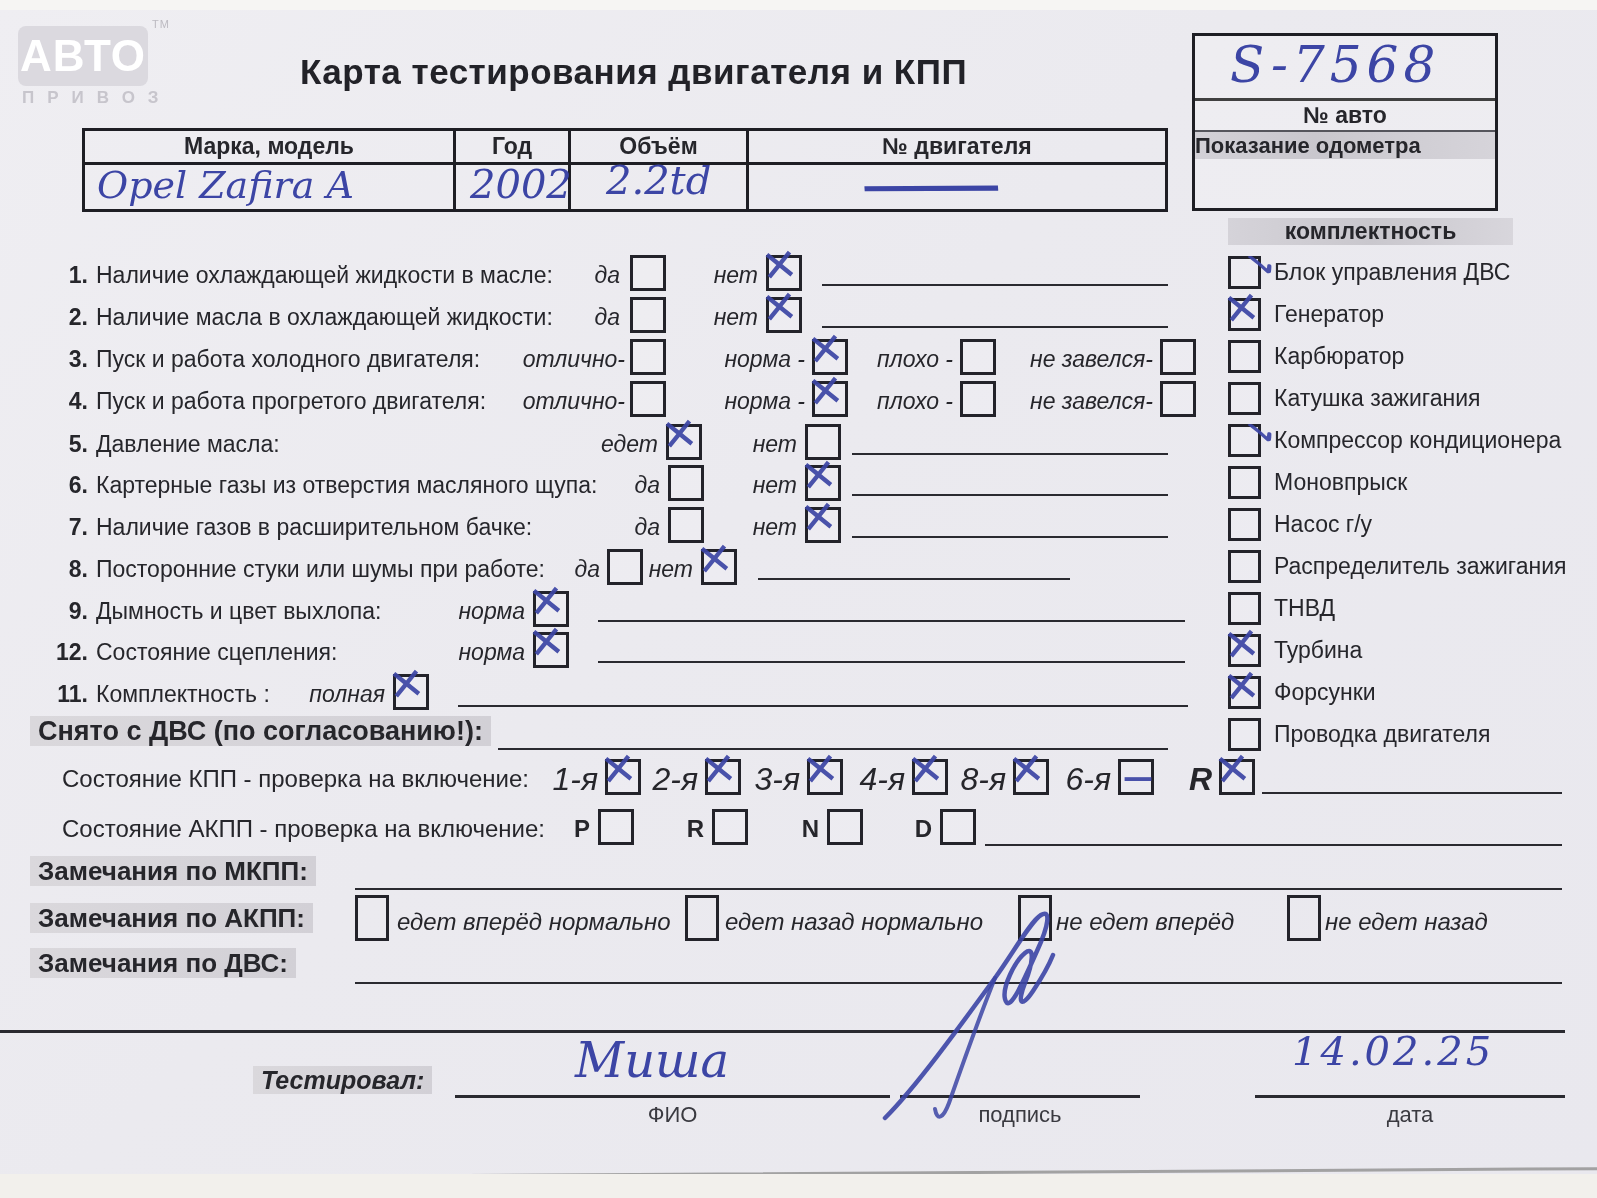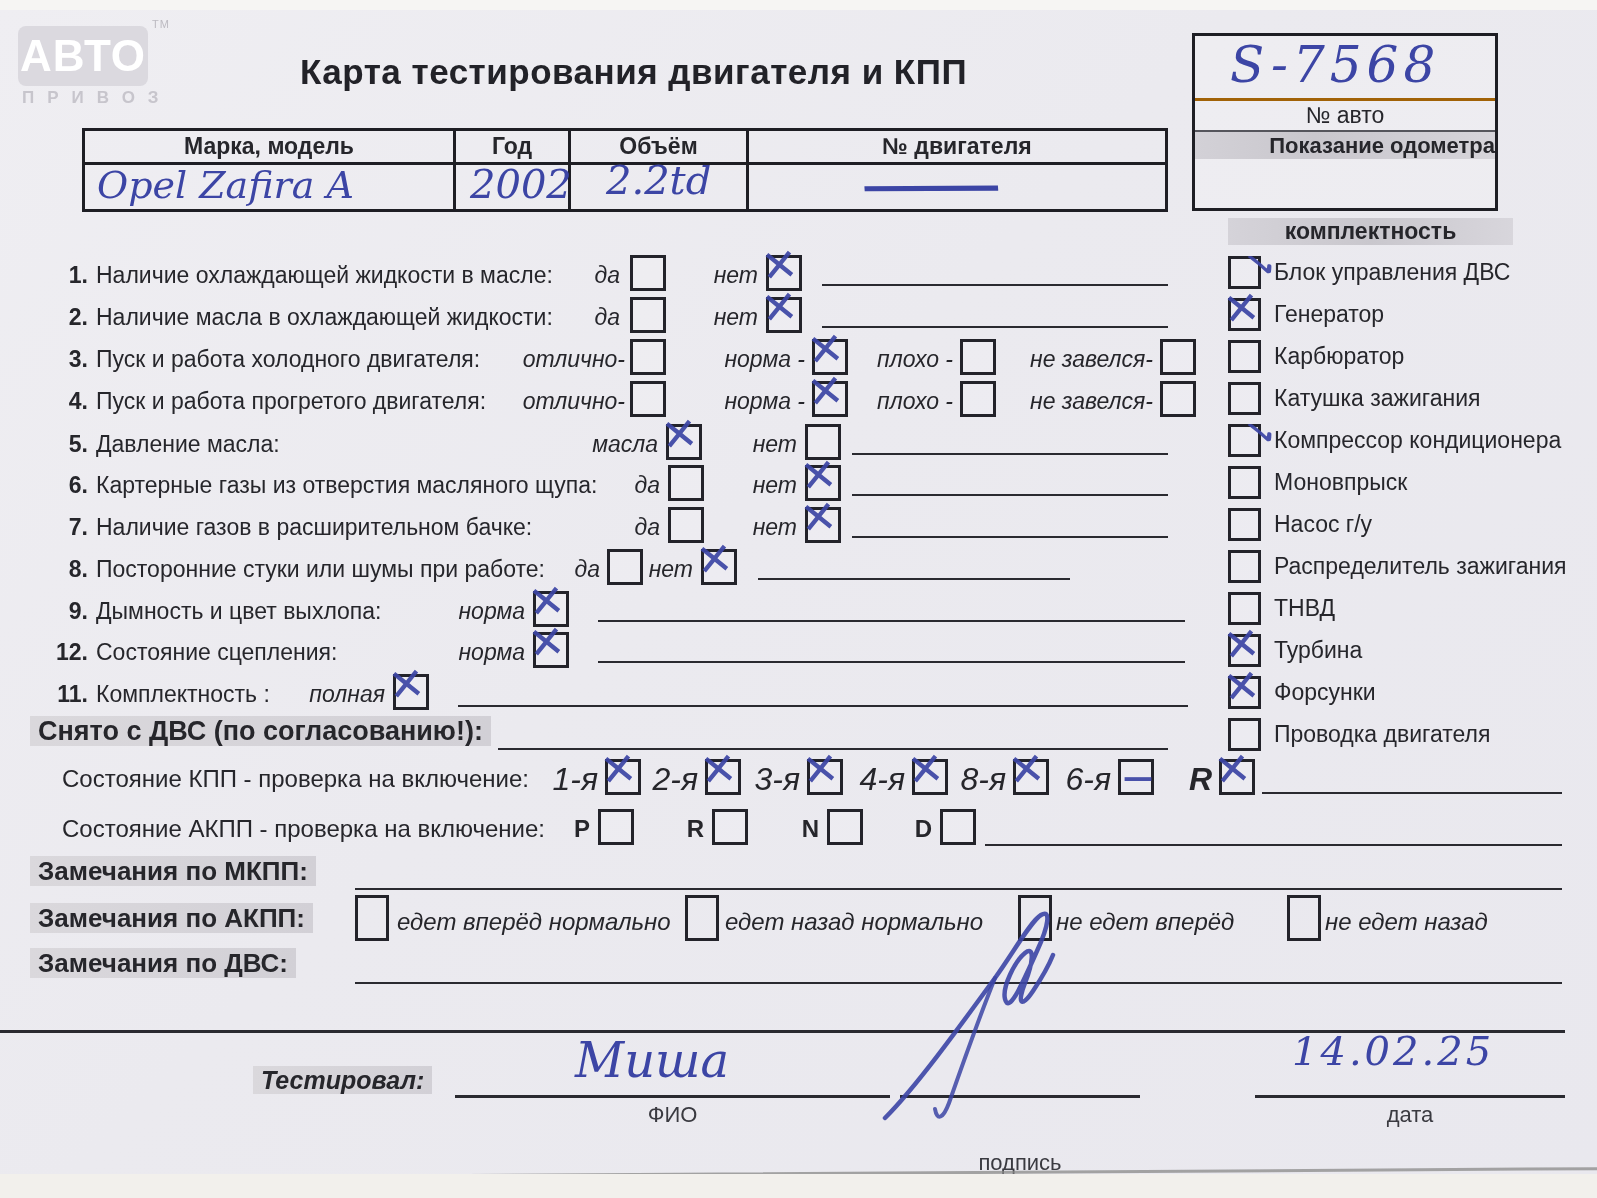--- a/index.html
+++ b/index.html
@@ -39,22 +39,22 @@
   .vtable .hdr div{font-weight:bold;font-size:23px;text-align:center;line-height:31px;border-right:3px solid #1e1e24;}
   .vtable .hdr div:last-child{border-right:none;}
   .vtable .vals{display:flex;height:44px;position:relative;}
   .vtable .vals div{border-right:3px solid #1e1e24;position:relative;}
   .vtable .vals div:last-child{border-right:none;}
   .c1{width:368px;} .c2{width:112px;} .c3{width:175px;} .c4{flex:1;}
 
   
   .obox{position:absolute;left:1192px;top:33px;width:300px;height:172px;border:3px solid #1e1e24;background:rgba(255,255,255,.15);}
   .obox .r1{height:62px;position:relative;}
-  .obox .r2{height:29px;border-top:3px solid #a16207;font-weight:normal;font-size:23px;text-align:center;line-height:29px;}
-  .obox .r3{height:27px;border-top:2px solid #55555c;background:linear-gradient(90deg,#d3d1d7,#c9c7cd 40%,#d6d4da);font-weight:bold;font-size:22px;text-align:right;line-height:27px;}
+  .obox .r2{height:29px;border-top:3px solid #404040;font-weight:bold;font-size:23px;text-align:center;line-height:29px;}
+  .obox .r3{height:27px;border-top:2px solid #55555c;background:linear-gradient(90deg,#d3d1d7,#c9c7cd 40%,#d6d4da);font-weight:bold;font-size:22px;text-align:left;line-height:27px;}
   .obox .r4{height:48px;position:relative;}
 
   
   .row{position:absolute;left:0;width:1597px;height:36px;font-size:23px;line-height:34px;}
   .row .num{position:absolute;left:40px;width:48px;text-align:right;font-weight:bold;}
   .row .lab{position:absolute;left:96px;}
   .opt{position:absolute;font-style:italic;text-align:right;}
   .cb{position:absolute;width:36px;height:36px;border:3px solid #23232a;top:-3px;box-sizing:border-box;background:rgba(255,255,255,.12);}
   .cb .mk{position:absolute;left:-8px;top:-15px;width:50px;font-family:"DejaVu Sans",sans-serif;font-size:44px;line-height:1;color:#3c45a5;transform:rotate(-6deg);opacity:.92;}
   .cb .mk[data-marked="check"]{transform:scaleX(-1) rotate(14deg);left:-4px;top:-12px;font-size:40px;}
@@ -198,21 +198,21 @@
     </span>
   <span class="opt" style="left:1025px;width:128px;">не завелся-</span>
   <span class="cb" style="left:1160px;">
       <span class="mk" data-mark="checklist.3.options.3.mark"></span>
     </span>
 </div>
 
 <div class="row" style="top:427px">
   <span class="num">5.</span>
   <span class="lab">Давление масла:</span>
-  <span class="opt" style="left:560px;width:98px;">масла</span>
+  <span class="opt" style="left:560px;width:98px;">едет</span>
   <span class="cb" style="left:666px;">
       <span class="mk" data-mark="checklist.4.options.0.mark" data-marked="x">✕</span>
     </span>
   <span class="opt" style="left:712px;width:85px;">нет</span>
   <span class="cb" style="left:805px;">
       <span class="mk" data-mark="checklist.4.options.1.mark"></span>
     </span>
   <span class="wline" style="left:852px;width:316px;top:26px;"></span>
 </div>
 
@@ -454,21 +454,21 @@
 <span class="wline" style="left:0px;top:1030px;width:1565px;border-bottom-width:3px;"></span>
 
 <div class="tested">
   <span class="grey-label">Тестировал:</span>
 </div>
 <span class="hw" style="left:575px;top:1032px;font-size:48px;">Миша</span>
 <span class="wline" style="left:455px;top:1095px;width:435px;border-bottom-width:3px;"></span>
 <span class="wline" style="left:900px;top:1095px;width:240px;border-bottom-width:3px;"></span>
 <span class="wline" style="left:1255px;top:1095px;width:310px;border-bottom-width:3px;"></span>
 <span class="foot-label" style="left:455px;top:1102px;width:435px;">ФИО</span>
-<span class="foot-label" style="left:900px;top:1102px;width:240px;margin-top:48px;">подпись</span>
+<span class="foot-label" style="left:900px;top:1102px;width:240px;">подпись</span>
 <span class="foot-label" style="left:1255px;top:1102px;width:310px;">дата</span>
 <span class="hw" style="left:1292px;top:1028px;font-size:40px;letter-spacing:3px;">14.02.25</span>
 
 <svg class="sig-svg" width="270" height="220" viewBox="0 0 270 220">
   <path d="M 40,215 C 70,185 110,130 150,75 C 170,47 186,18 196,12 C 206,6 204,22 192,48 C 178,79 164,112 160,96 C 157,84 170,58 180,50 C 190,42 188,60 180,80 C 172,100 176,106 188,88 C 196,76 204,62 208,52" fill="none" stroke="#3c45a5" stroke-width="4.5" stroke-linecap="round" opacity="0.9"></path>
   <path d="M 150,75 C 138,105 118,160 104,200 C 98,216 92,218 90,206" fill="none" stroke="#3c45a5" stroke-width="4" stroke-linecap="round" opacity="0.85"></path>
 </svg>
 
 <div class="paper-edge"></div>
 <div class="below-edge"></div>

